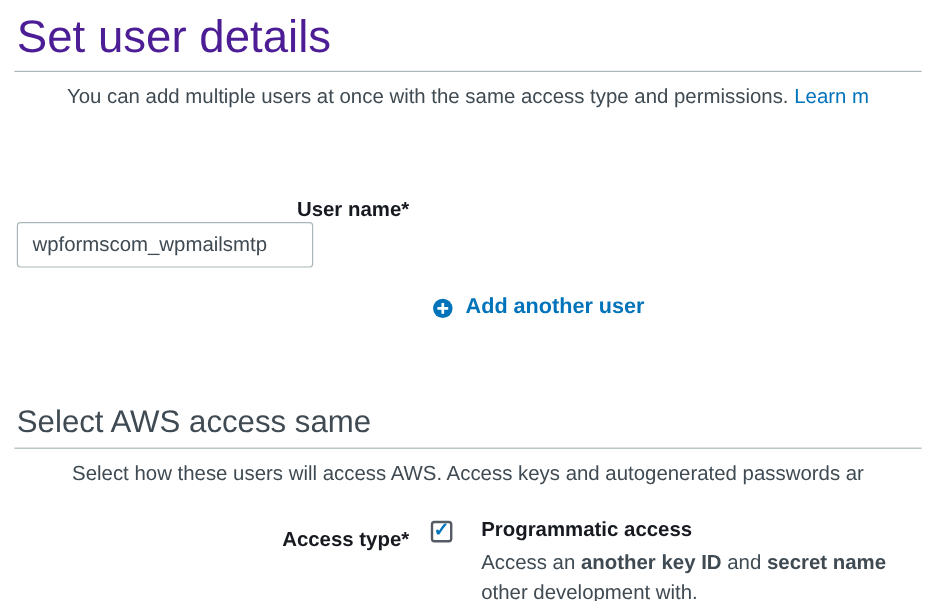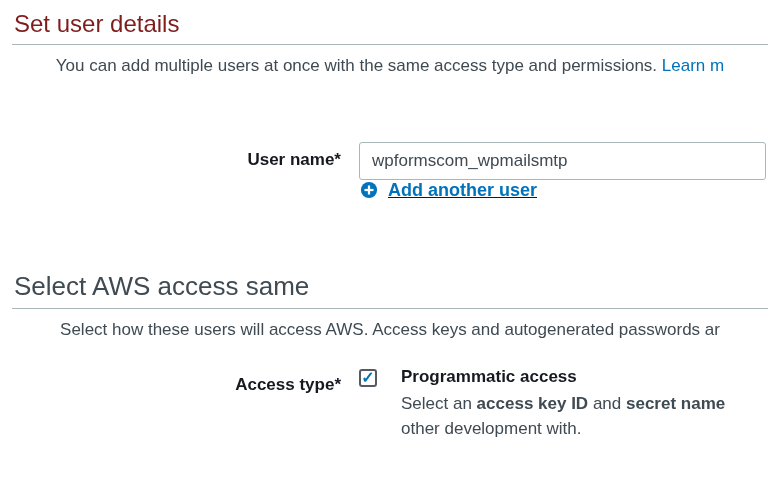--- a/index.html
+++ b/index.html
@@ -6,23 +6,23 @@
     body {
       font-family: "Amazon Ember", "Helvetica Neue", Helvetica, Arial, sans-serif;
       color: #16191f;
       background: #ffffff;
       width: 780px;
       height: 501px;
       overflow: hidden;
       padding: 0;
     }
     .section-title {
-      font-size: 24px;
+      font-size: 38px;
       font-weight: 400;
-      color: #7f1d1d;
+      color: #4c1d95;
       padding: 10px 14px 6px 14px;
     }
     .section-divider {
       border: none;
       border-top: 1px solid #aab7b8;
       margin: 0 12px 8px 12px;
     }
     .section-desc {
       font-size: 17px;
       color: #3f4a52;
@@ -32,20 +32,21 @@
     }
     .section-desc .link {
       color: #0073bb;
       cursor: pointer;
     }
     .form-row {
       display: flex;
       align-items: flex-start;
       margin-top: 64px;
       padding: 0 14px;
+      flex-direction: column;
     }
     .label-col {
       width: 345px;
       text-align: right;
       padding-right: 18px;
       padding-top: 8px;
       font-size: 17px;
       font-weight: 700;
       color: #16191f;
     }
@@ -56,23 +57,23 @@
       width: 100%;
       font-size: 17px;
       padding: 8px 12px;
       border: 1px solid #aab7b8;
       border-radius: 3px;
       color: #3f4a52;
       outline: none;
     }
     .add-user-row {
       display: flex;
-      align-items: center;
+      align-items: flex-end;
+      margin-top: 22px;
       padding: 0 14px 0 360px;
-      text-decoration: underline;
     }
     .plus-icon {
       width: 18px;
       height: 18px;
       margin-right: 10px;
       display: inline-flex;
       align-items: center;
       justify-content: center;
     }
     .add-user-link {
@@ -168,17 +169,17 @@
 <div class="checkbox-row">
   <div class="label-col">Access type*</div>
   <div class="checkbox-col">
     <div class="checkbox">
       <span class="checkmark">✓</span>
     </div>
   </div>
   <div class="access-desc-col">
     <div class="access-name">Programmatic access</div>
     <div class="access-text">
-      <span>Select an </span><span class="bold">access key ID</span><span> and </span><span class="bold">secret name</span><br>
+      <span>Access an </span><span class="bold">another key ID</span><span> and </span><span class="bold">secret name</span><br>
       <span>other development with.</span>
     </div>
   </div>
 </div>
 
 </body></html>

